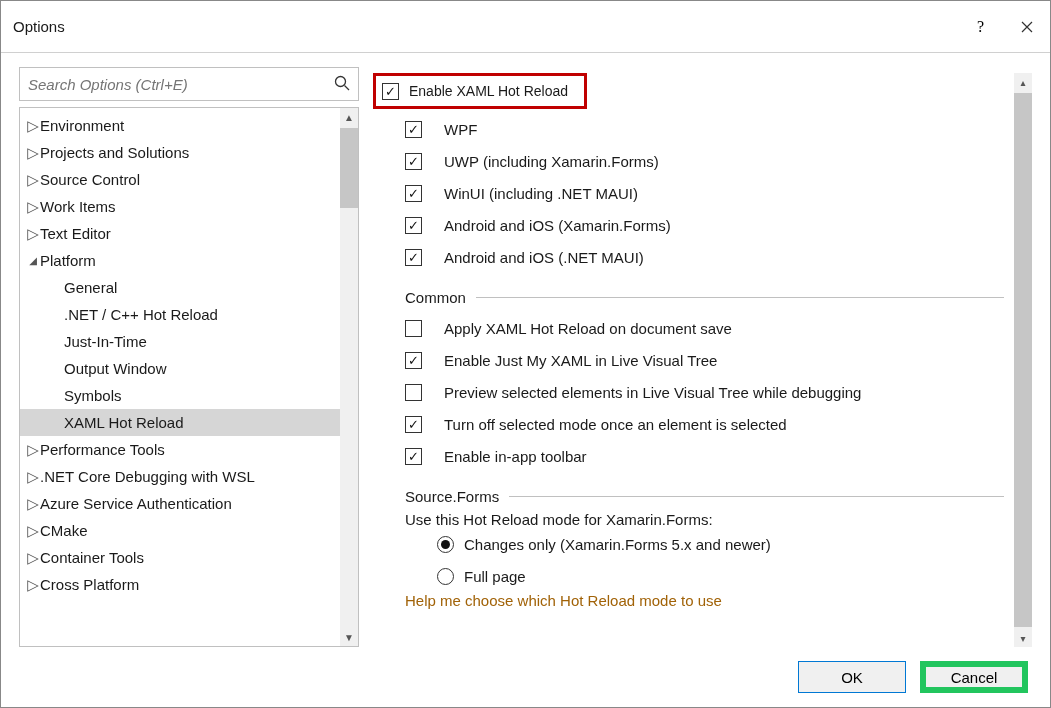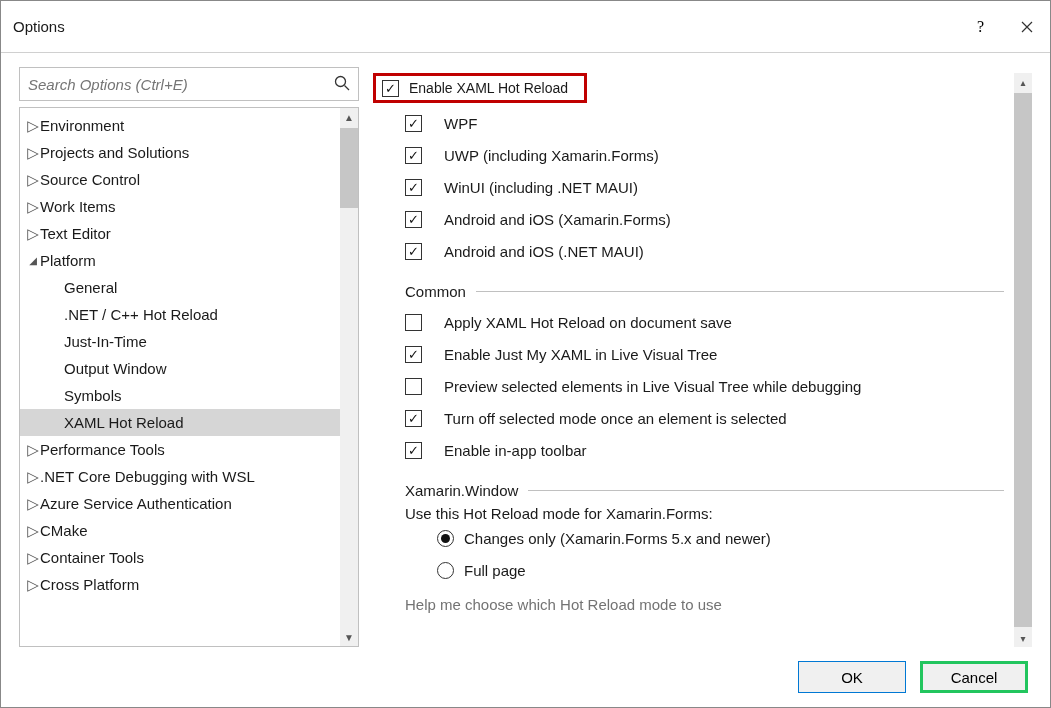--- a/index.html
+++ b/index.html
@@ -102,21 +102,21 @@
   gap: 22px;
   font-size: 15px;
 }
 .optrow.lvl1 { padding-left: 32px; }
 .highlight-box {
   border: 3px solid #c00000;
   padding: 2px 16px 2px 6px;
   display: inline-flex;
   align-items: center;
   gap: 10px;
-  height: 30px;
+  height: 36px;
   margin-bottom: 4px;
 }
 .cbx {
   width: 17px; height: 17px;
   border: 1px solid #333;
   display: inline-flex; align-items: center; justify-content: center;
   font-size: 13px; line-height: 1;
   cursor: pointer;
   background: #fff;
 }
@@ -131,37 +131,37 @@
 .radio-row {
   display:flex; align-items:center; height:32px;
   padding-left: 64px; gap:10px; font-size:15px;
 }
 .radio {
   width:17px; height:17px; border:1px solid #333; border-radius:50%;
   display:inline-flex; align-items:center; justify-content:center;
   cursor:pointer;
 }
 .radio.checked::after { content:""; width:9px; height:9px; background:#111; border-radius:50%; display:block;}
-.help-link { color:#737373; padding-left:32px; margin-top:10px; font-size:15px; cursor:pointer;}
+.help-link { color:#a16207; padding-left:32px; font-size:15px; cursor:pointer;}
 .right-scroll {
   position:absolute; right:0; top:6px; bottom:0; width:18px;
   background:#f0f0f0;
   display:flex; flex-direction:column;
 }
 .right-scroll .sbtn { height:18px; display:flex;align-items:center;justify-content:center;color:#555;font-size:10px;}
 .right-scroll .thumb { background:#c6c6c6; width:100%; flex:1; margin:2px 0;}
 .xfhint { padding-left:32px; font-size:15px; margin-top:4px; }
 .footer {
   height: 60px;
   display:flex; align-items:center; justify-content:flex-end;
   padding: 0 22px; gap:14px;
 }
 .btn {
   min-width:108px; height:32px;
-  border:3px solid #22c55e; background:#f0f0f0;
+  border:6px solid #22c55e; background:#f0f0f0;
   font-size:15px; cursor:pointer;
 }
 .btn.primary { border:1.5px solid #0078d4;margin-left:12px; }
 </style>
 </head>
 <body>
 
 <div class="titlebar">
   <span class="title">Options</span>
   <div class="tb-btn">
@@ -315,21 +315,21 @@
             <span class="cbx checked"></span>
             <span>Turn off selected mode once an element is selected</span>
           </div>
           <div class="optrow lvl1">
             <span class="cbx checked"></span>
             <span>Enable in-app toolbar</span>
           </div>
         </div>
 
       <div class="section-head">
-        <span class="lbl">Xamarin.Window</span>
+        <span class="lbl">Source.Forms</span>
         <span class="rule"></span>
       </div>
       <div class="xfhint">Use this Hot Reload mode for Xamarin.Forms:</div>
       <div id="xamarin">
           <div class="radio-row">
             <span class="radio checked"></span>
             <span>Changes only (Xamarin.Forms 5.x and newer)</span>
           </div>
           <div class="radio-row">
             <span class="radio"></span>

